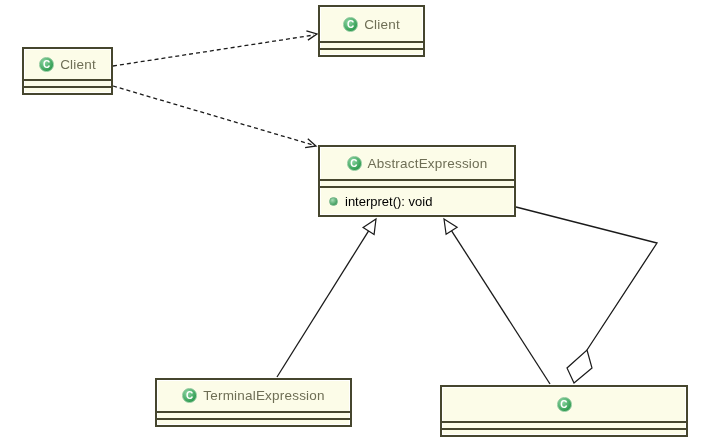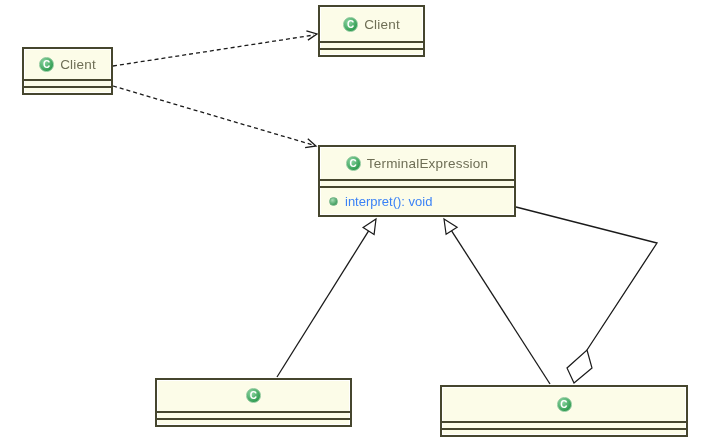--- a/index.html
+++ b/index.html
@@ -23,21 +23,21 @@
     width:15px;height:15px;border-radius:50%;flex:0 0 auto;
     background:radial-gradient(circle at 35% 30%, #8ED6A4, #2E9B4F 75%);
     border:1px solid #8CC79B;box-sizing:border-box;
     color:#FFFFFF;font-weight:bold;font-size:10px;line-height:13px;
     display:flex;align-items:center;justify-content:center;
   }
   .strip{height:5px;border-top:2px solid #46462E;flex:0 0 auto;}
   .methods-comp{
     height:27px;border-top:2px solid #46462E;flex:0 0 auto;
     display:flex;align-items:center;gap:7px;padding-left:9px;
-    color:#3b82f6;font-size:13px;white-space:nowrap;
+    color:#000000;font-size:13px;white-space:nowrap;
   }
   .dot-method{
     width:9px;height:9px;border-radius:50%;flex:0 0 auto;
     background:radial-gradient(circle at 35% 30%, #A8DDB6, #3F9C5C 75%);
     border:1px solid #6FB284;box-sizing:border-box;
   }
   #cls-client{left:22px;top:47px;width:91px;height:48px;}
   #cls-context{left:318px;top:5px;width:107px;height:52px;}
   #cls-abstract{left:318px;top:145px;width:198px;height:72px;}
   #cls-terminal{left:155px;top:378px;width:197px;height:49px;}
@@ -93,32 +93,33 @@
       <span class="icon-c">C</span>
       <span>Client</span>
     </div>
     <div class="strip"></div>
     <div class="strip"></div>
   </div>
 
   <div class="uml-class" id="cls-abstract">
     <div class="class-title">
       <span class="icon-c">C</span>
-      <span>TerminalExpression</span>
+      <span>AbstractExpression</span>
     </div>
     <div class="strip"></div>
     <div class="methods-comp">
       <span class="dot-method"></span>
       <span>interpret(): void</span>
     </div>
   </div>
 
   <div class="uml-class" id="cls-terminal">
     <div class="class-title">
       <span class="icon-c">C</span>
+      <span>TerminalExpression</span>
     </div>
     <div class="strip"></div>
     <div class="strip"></div>
   </div>
 
   <div class="uml-class" id="cls-nonterminal">
     <div class="class-title">
       <span class="icon-c">C</span>
     </div>
     <div class="strip"></div>

